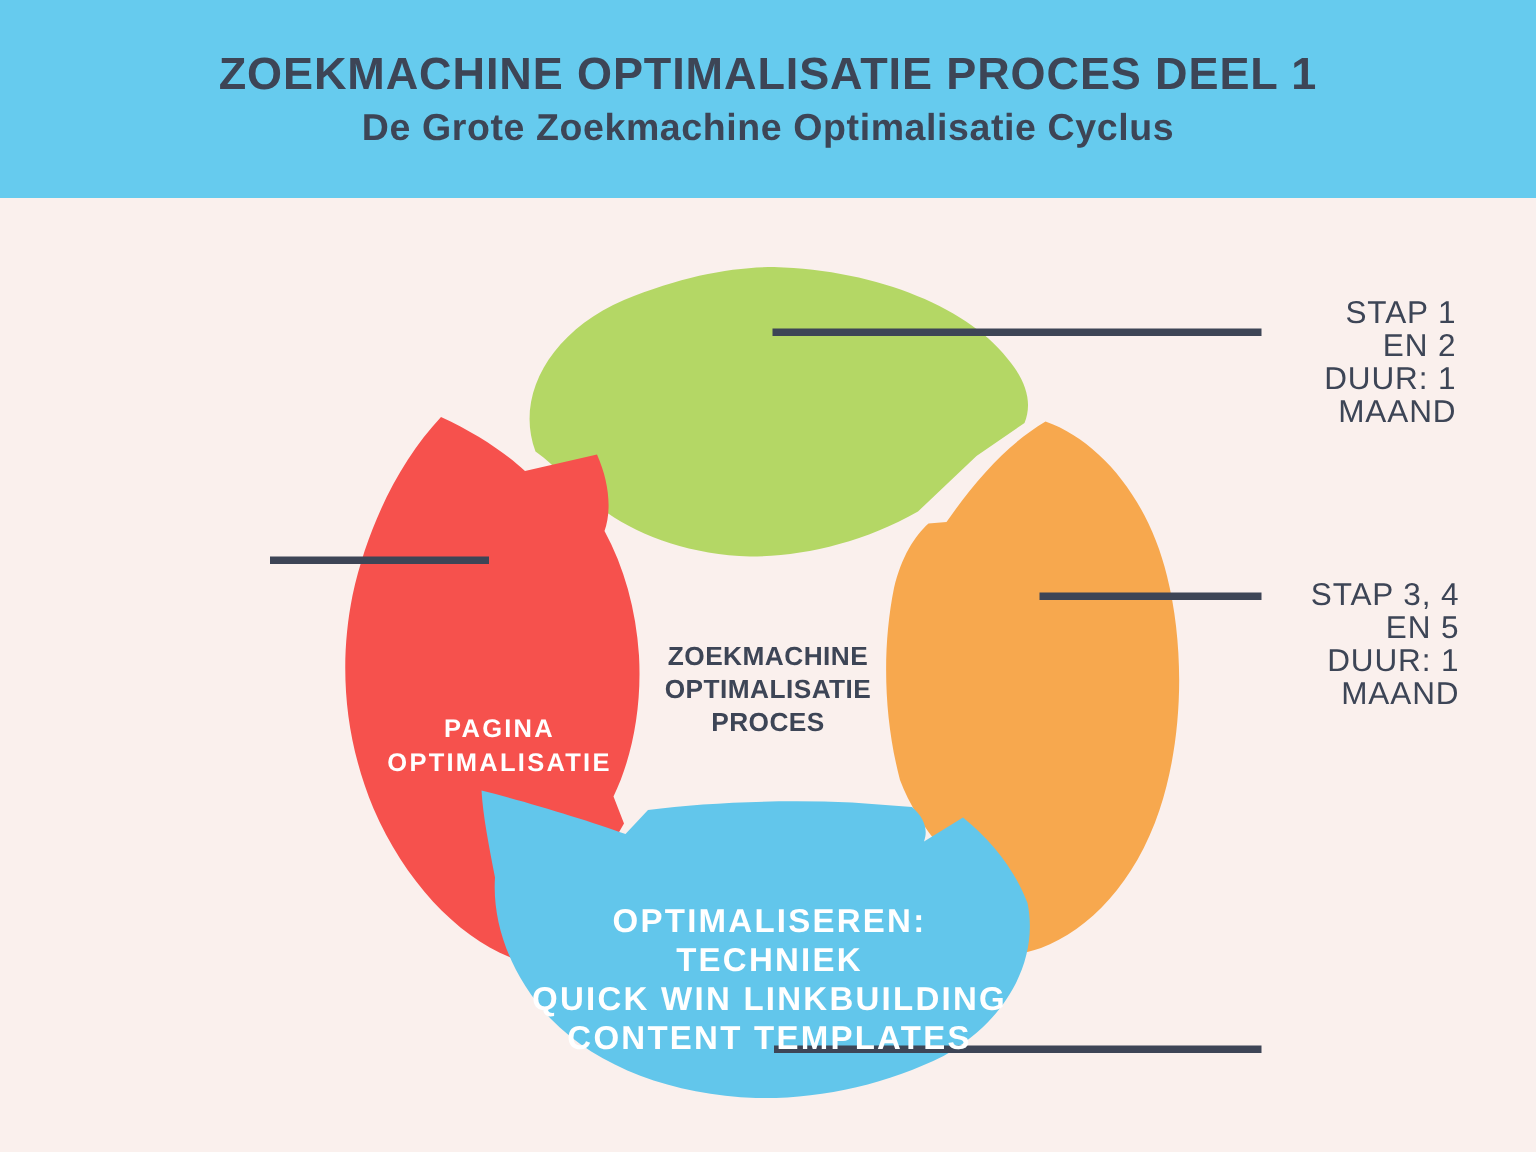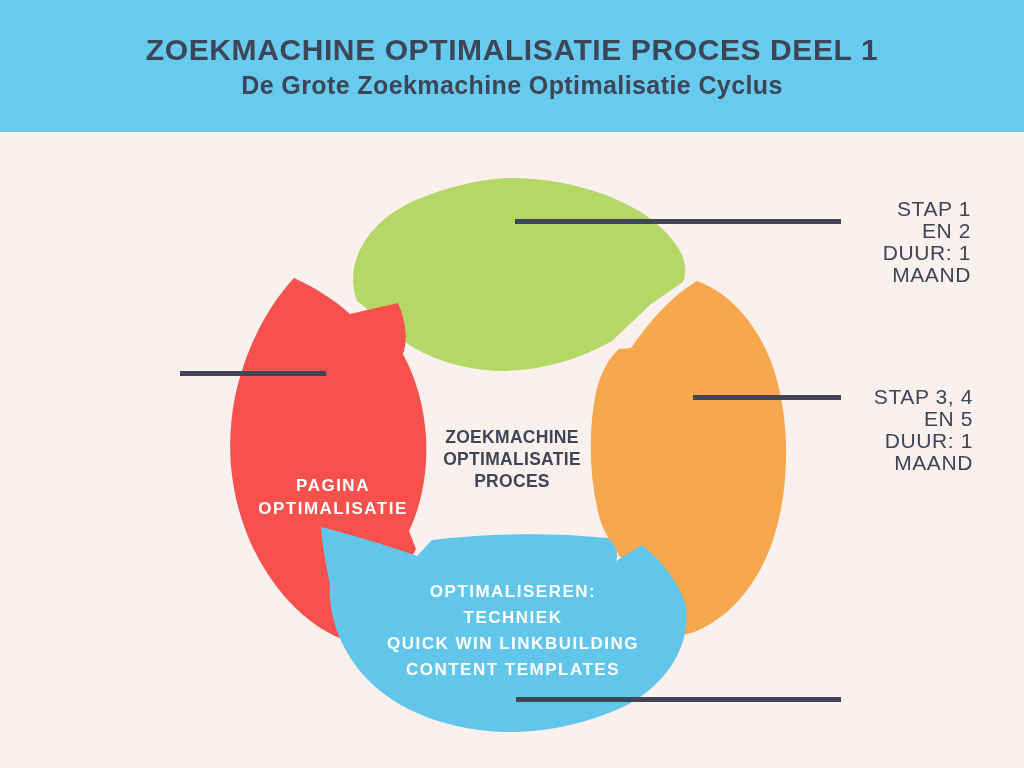--- a/index.html
+++ b/index.html
@@ -39,21 +39,21 @@
 
   .label {
     position: absolute; transform: translateX(-50%);
     text-align: center; white-space: pre-line;
     color: var(--label_text, #FFFFFF);
     font-weight: 700; letter-spacing: 1.5px;
   }
   .label-kickoff       { left: 512px; top: 246px; font-size: 17px; line-height: 24px; }
   .label-review        { left: 706px; top: 424px; font-size: 17px; line-height: 23px; }
   .label-pagina        { left: 333px; top: 430px; font-size: 17px; line-height: 23px; margin-top: 44px; }
-  .label-optimaliseren { left: 513px; top: 579px; font-size: 17px; line-height: 26px; }
+  .label-optimaliseren { left: 513px; top: 601px; font-size: 22px; line-height: 26px; }
 
   .center-label {
     position: absolute; left: 512px; top: 426px; transform: translateX(-50%);
     text-align: center; white-space: pre-line;
     color: var(--dark, #3D4556);
     font-size: 17.5px; font-weight: 700; line-height: 22px; letter-spacing: 0.3px;
   }
 
   .annotation {
     position: absolute; transform: translateX(-50%);

